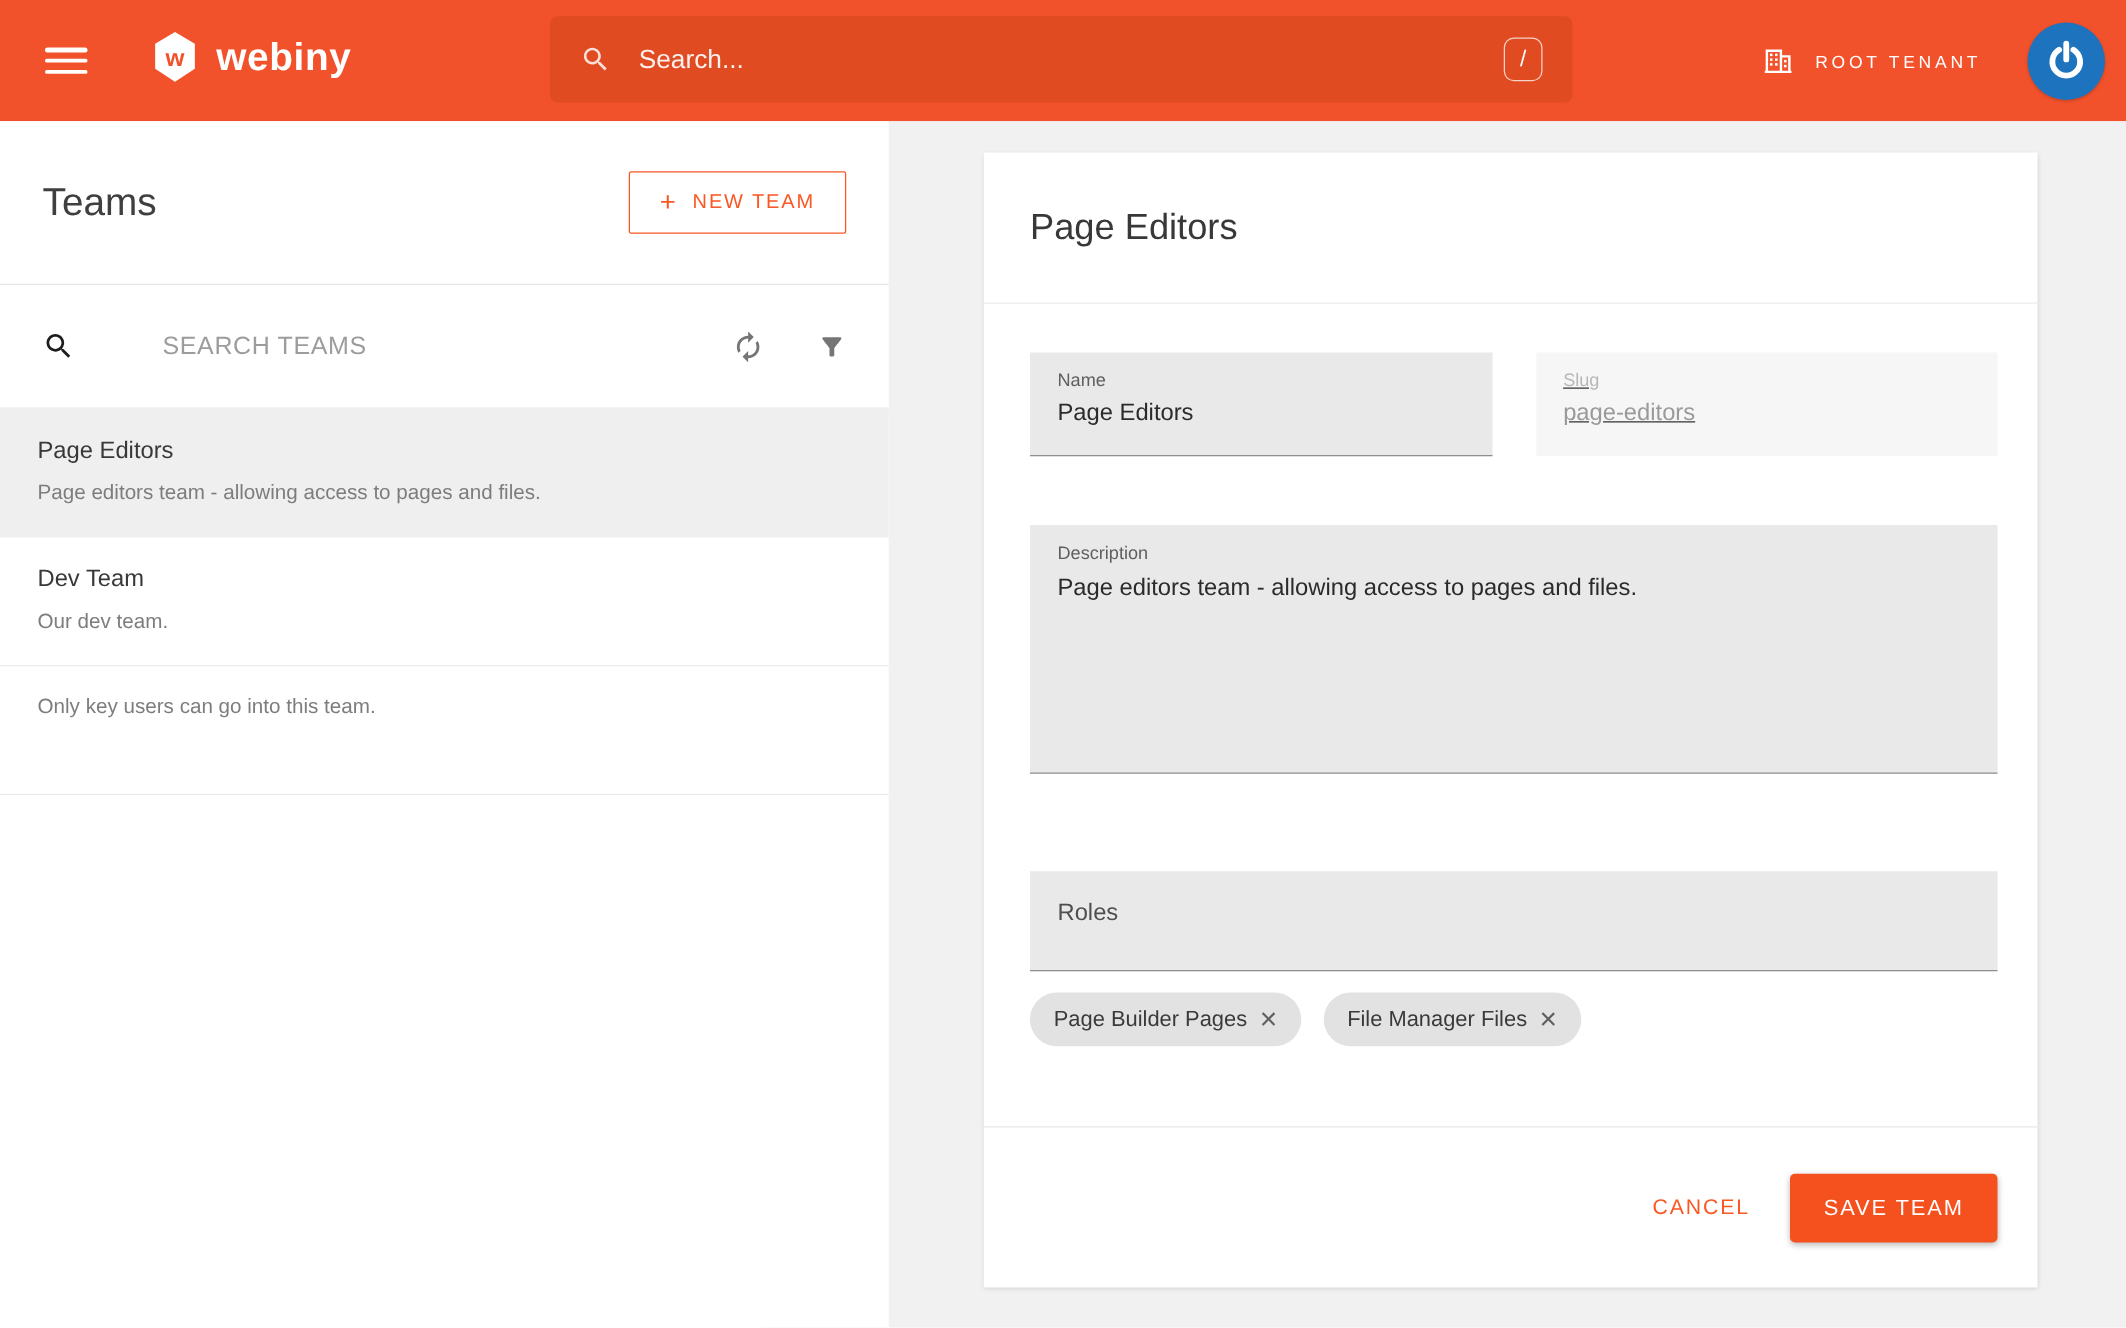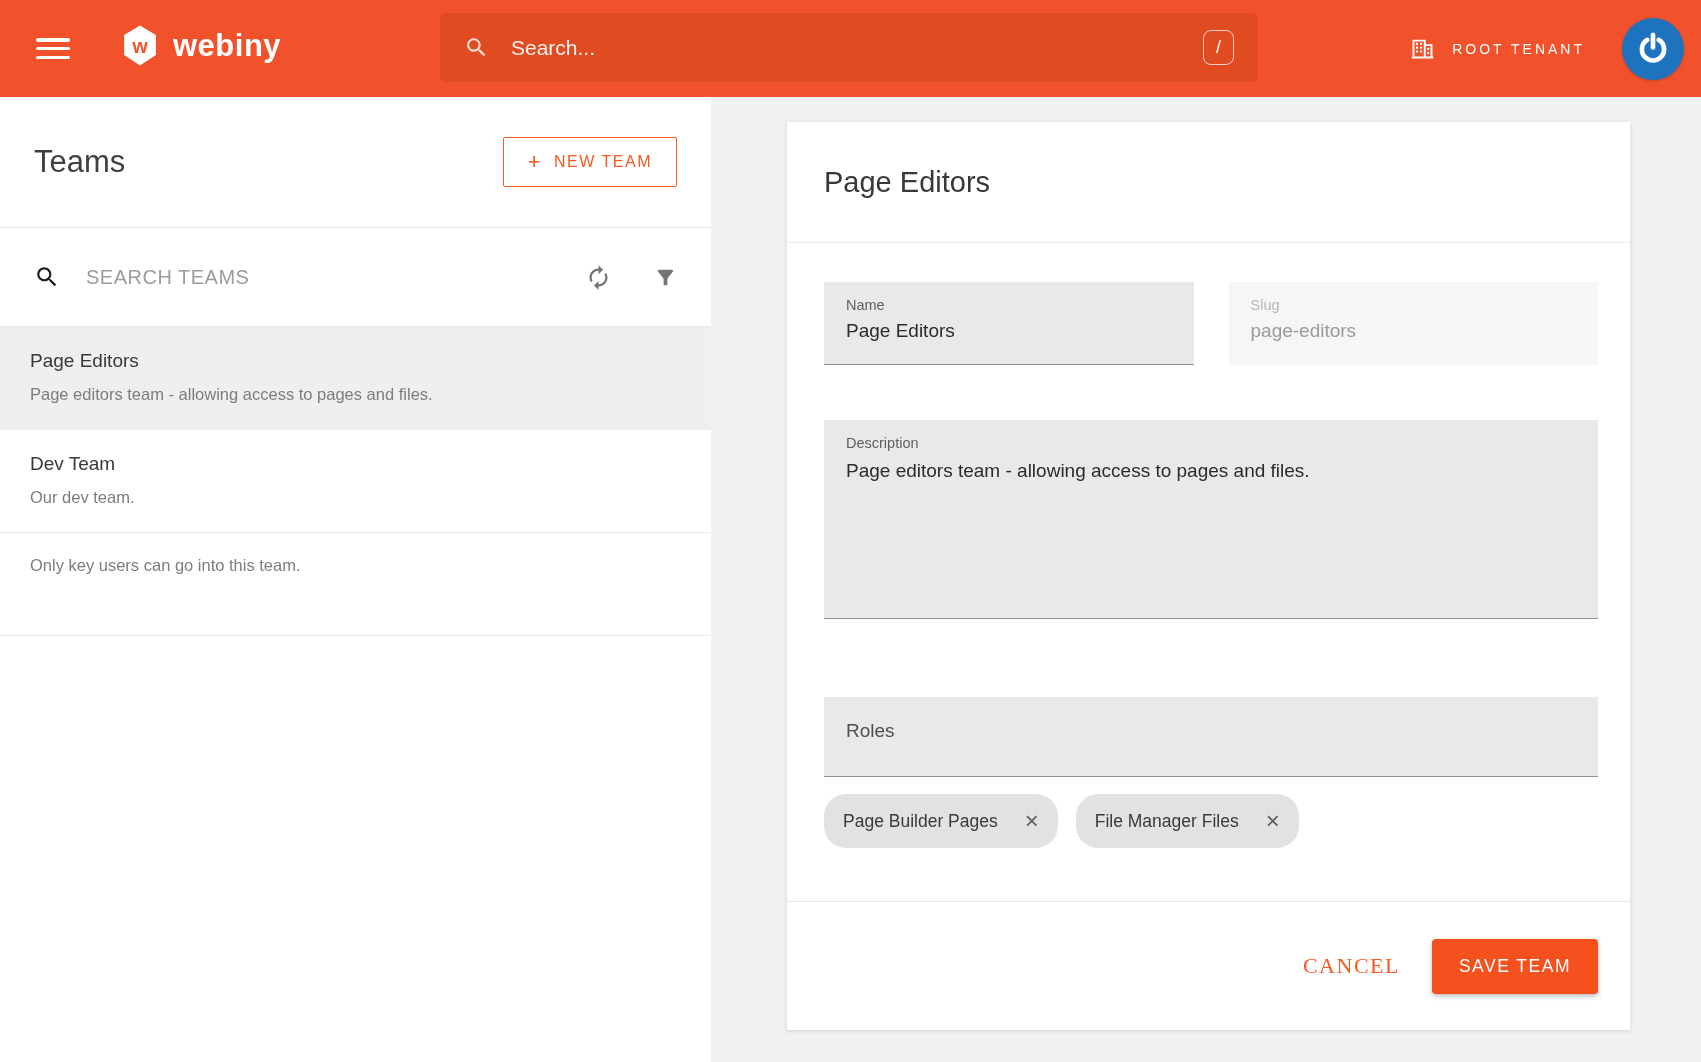--- a/index.html
+++ b/index.html
@@ -39,21 +39,21 @@
 
   
   .left-panel{position:absolute;left:0;top:97px;width:711px;height:965px;background:#fff;}
   .panel-head{height:131px;display:flex;align-items:center;justify-content:space-between;padding:0 34px;border-bottom:1px solid #e7e7e7;}
   .panel-title{font-size:31px;font-weight:400;color:#3f3f3f;}
   .btn-outline{display:flex;align-items:center;gap:12px;height:50px;padding:0 24px;background:#fff;border:1px solid var(--accent);border-radius:2px;color:var(--accent);font-size:16px;letter-spacing:1.5px;font-family:inherit;cursor:pointer;}
   .btn-outline .plus{font-size:22px;font-weight:400;line-height:1;}
 
   .team-search{height:99px;display:flex;align-items:center;padding:0 34px;border-bottom:1px solid #e7e7e7;}
   .team-search .sicon{margin-right:26px;}
-  .team-search input{flex:1;border:none;outline:none;font-size:20px;letter-spacing:.5px;color:#333;font-family:inherit;}
+  .team-search input{flex:1;border:none;outline:none;font-size:20px;letter-spacing:.5px;color:#333;font-family:inherit;margin-left:44px;}
   .team-search input::placeholder{color:#9c9c9c;}
   .icon-btn{background:none;border:none;padding:0;cursor:pointer;display:flex;align-items:center;justify-content:center;}
   .team-search .icon-btn + .icon-btn{margin-left:42px;}
 
   .team-item{padding:23px 34px 0 30px;height:103px;cursor:pointer;border-bottom:1px solid #ececec;}
   .team-item.selected{background:var(--selected-item-bg);border-bottom-color:transparent;}
   .team-name{font-size:19px;color:#383838;margin-bottom:13px;}
   .team-desc{font-size:16.5px;color:#7d7d7d;}
 
   
@@ -61,34 +61,34 @@
   .card{position:absolute;left:76px;top:25px;width:843px;height:908px;background:#fff;box-shadow:0 1px 4px rgba(0,0,0,.14);}
   .card-title{height:121px;display:flex;align-items:center;padding:0 37px;border-bottom:1px solid #ececec;}
   .card-title h2{font-size:29px;font-weight:400;color:#383838;}
 
   .form-body{padding:39px 32px 0 37px;}
   .row-2{display:grid;grid-template-columns:1fr 1fr;gap:35px;}
   .field{background:var(--field-bg);padding:15px 22px 12px 22px;border-bottom:1px solid #8f8f8f;}
   .field .flabel{display:block;font-size:14.5px;color:#5f5f5f;margin-bottom:7px;}
   .field input,.field textarea{display:block;width:100%;background:transparent;border:none;outline:none;font-size:19px;color:#2b2b2b;font-family:inherit;resize:none;}
   .field.h83{height:83px;}
-  .field.disabled{background:var(--field-disabled-bg);border-bottom:none;}
+  .field.disabled{background:var(--field-disabled-bg);border-bottom:none;text-decoration:underline;}
   .field.disabled .flabel{color:#b7b7b7;}
   .field.disabled input{color:#9a9a9a;}
   .field.textarea{margin-top:55px;height:199px;}
   .field.textarea textarea{height:150px;line-height:1.4;}
   .field.roles{margin-top:78px;height:80px;display:flex;align-items:center;padding-top:0;cursor:pointer;}
   .field.roles .rlabel{font-size:19px;color:#4f4f4f;}
 
   .chips{margin-top:17px;display:flex;gap:18px;}
-  .chip{display:inline-flex;align-items:center;gap:27px;height:54px;padding:4px 19px;background:#e2e2e2;border-radius:22px;font-size:17.5px;color:#3a3a3a;cursor:default;}
+  .chip{display:inline-flex;align-items:center;gap:10px;height:43px;padding:4px 19px;background:#e2e2e2;border-radius:22px;font-size:17.5px;color:#3a3a3a;cursor:default;}
   .chip .x{font-size:24px;line-height:1;color:#5f5f5f;cursor:pointer;}
 
   .card-footer{position:absolute;left:0;bottom:0;width:100%;height:129px;border-top:1px solid #e7e7e7;display:flex;align-items:center;justify-content:flex-end;padding:0 32px;gap:26px;}
-  .btn-text{background:none;border:none;color:var(--accent);font-size:22px;letter-spacing:1.5px;font-family:Liberation Serif, serif;cursor:pointer;padding:10px 6px;}
+  .btn-text{background:none;border:none;color:var(--accent);font-size:17px;letter-spacing:1.5px;font-family:Liberation Sans, sans-serif;cursor:pointer;padding:10px 6px;}
   .btn-primary{background:var(--save-button-bg);border:none;color:#fff;font-size:17.5px;letter-spacing:1.5px;font-family:inherit;height:55px;padding:0 27px;border-radius:4px;cursor:pointer;box-shadow:0 2px 5px rgba(0,0,0,.28);}
 </style>
 </head>
 <body>
 
 <div class="app">
 
   <header class="topbar">
     <div class="hamburger">
         <span></span>

